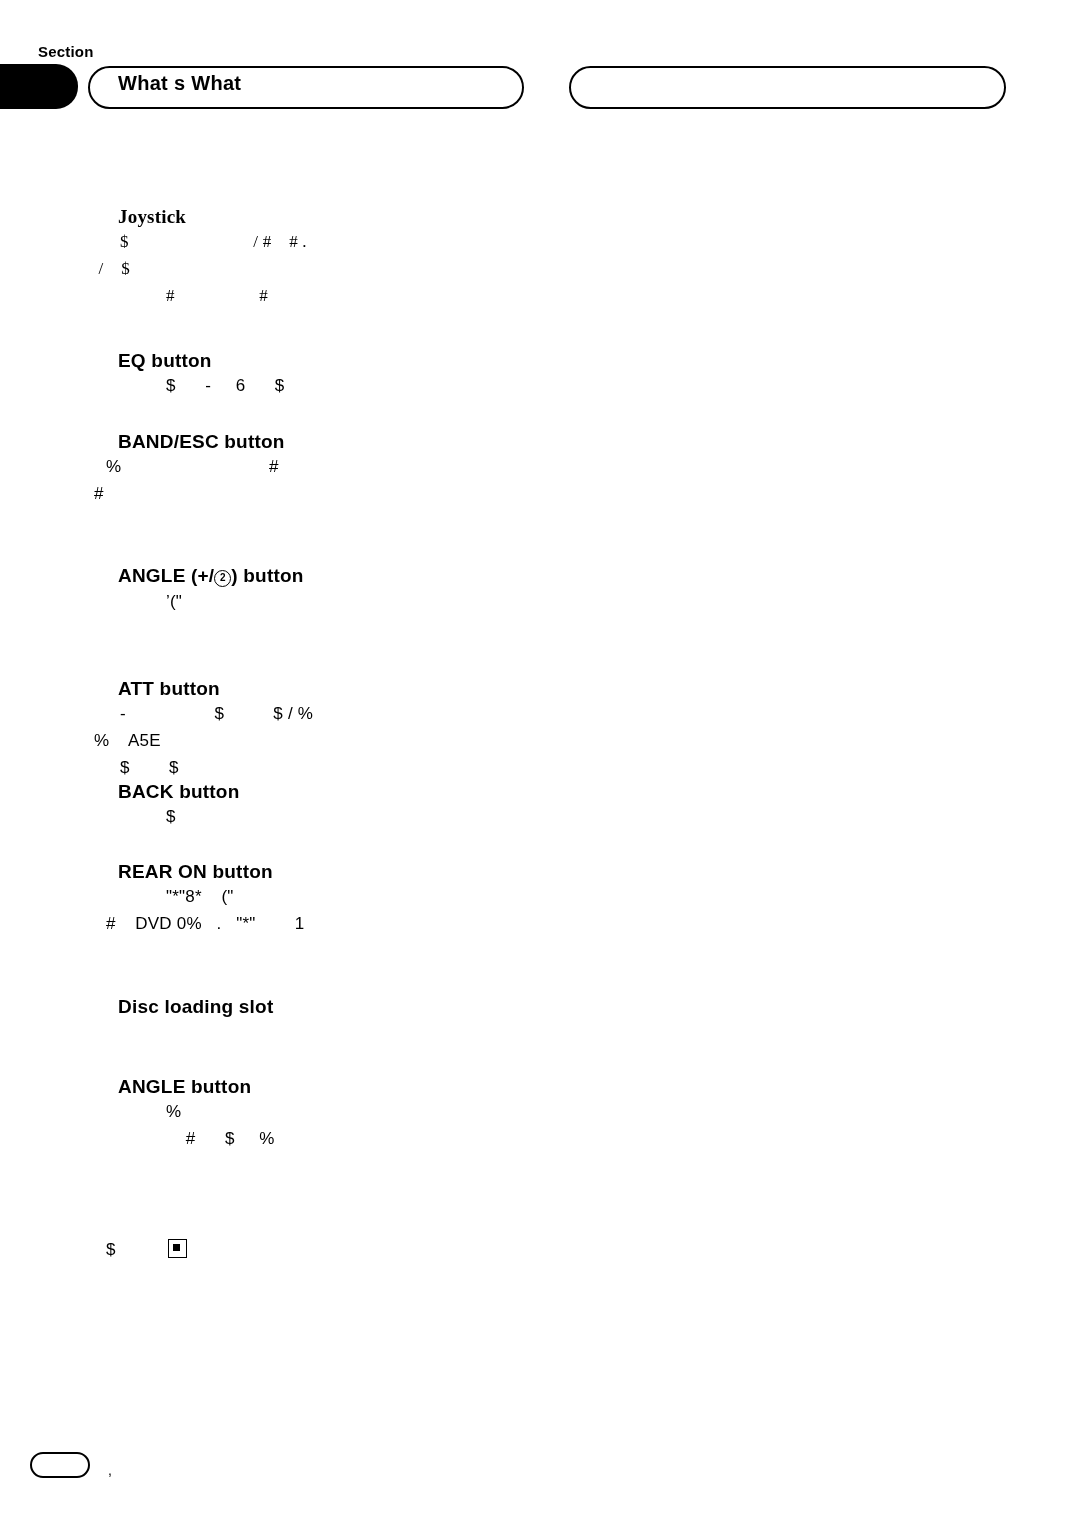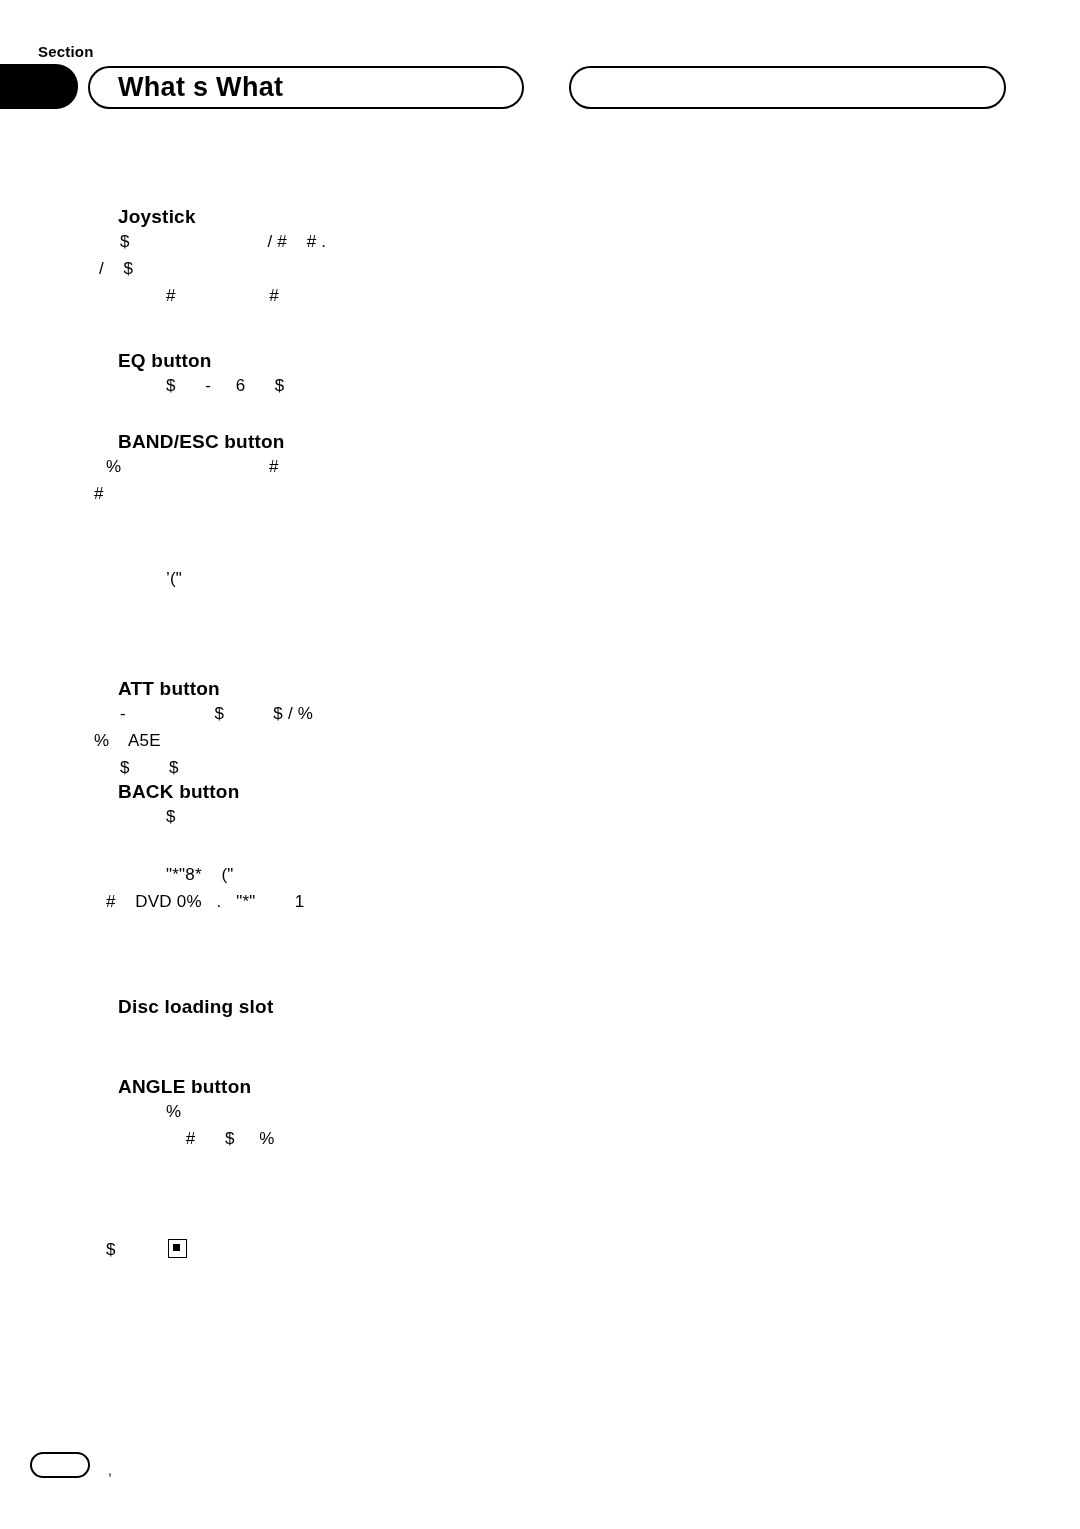--- a/index.html
+++ b/index.html
@@ -44,21 +44,21 @@
     height: 43px;
     border: 2.5px solid #000000;
     border-radius: 22px;
     box-sizing: border-box;
     background: #ffffff;
   }
   .title-text {
     position: absolute;
     left: 118px;
     top: 72px;
-    font-size: 27px;
+    font-size: 20px;
     font-weight: bold;
     letter-spacing: 0.3px;
   }
   .right-pill {
     position: absolute;
     left: 569px;
     top: 66px;
     width: 437px;
     height: 43px;
     border: 2.5px solid #000000;
@@ -162,21 +162,21 @@
 </head>
 <body>
 
 <div class="section-label">Section</div>
 <div class="section-tab"></div>
 <div class="title-pill"></div>
 <div class="title-text">What s What</div>
 <div class="right-pill"></div>
 <div class="rule-line"></div>
 
-<div class="entry" style="top:206px;">
+<div class="entry" style="top:206px;font-family:Liberation Serif, serif;">
   <div class="entry-head">
     <span class="bullet"></span>
     <span class="entry-title">Joystick</span>
   </div>
   <div class="body-line indent1">$                            / #    # .</div>
   <div class="body-line indentneg"> /    $</div>
   <div class="body-line indent3">#                   #</div>
 </div>
 
 <div class="entry" style="top:350px;">
@@ -191,20 +191,24 @@
   <div class="entry-head">
     <span class="bullet"></span>
     <span class="entry-title">BAND/ESC button</span>
   </div>
   <div class="body-line indent1"></div>
   <div class="body-line indent0">%                              #</div>
   <div class="body-line indentneg">#</div>
 </div>
 
 <div class="entry" style="top:565px;">
+  <div class="entry-head">
+    <span class="bullet"></span>
+    <span class="entry-title"><span>ANGLE (+/</span><span class="circ">2</span><span>) button</span></span>
+  </div>
   <div class="body-line indent3">’("</div>
 </div>
 
 <div class="entry" style="top:646px;margin-top:32px;">
   <div class="entry-head">
     <span class="bullet"></span>
     <span class="entry-title">ATT button</span>
   </div>
   <div class="body-line indent1">-                  $          $ / %</div>
   <div class="body-line indentneg">%    A5E</div>
@@ -213,20 +217,24 @@
 
 <div class="entry" style="top:781px;">
   <div class="entry-head">
     <span class="bullet"></span>
     <span class="entry-title">BACK button</span>
   </div>
   <div class="body-line indent3">$</div>
 </div>
 
 <div class="entry" style="top:861px;">
+  <div class="entry-head">
+    <span class="bullet"></span>
+    <span class="entry-title">REAR ON button</span>
+  </div>
   <div class="body-line indent3">"*"8*    ("</div>
   <div class="body-line indent0">#    DVD 0%   .   "*"        1</div>
   <div class="body-line indent1"></div>
 </div>
 
 <div class="entry" style="top:996px;">
   <div class="entry-head">
     <span class="bullet"></span>
     <span class="entry-title">Disc loading slot</span>
   </div>

